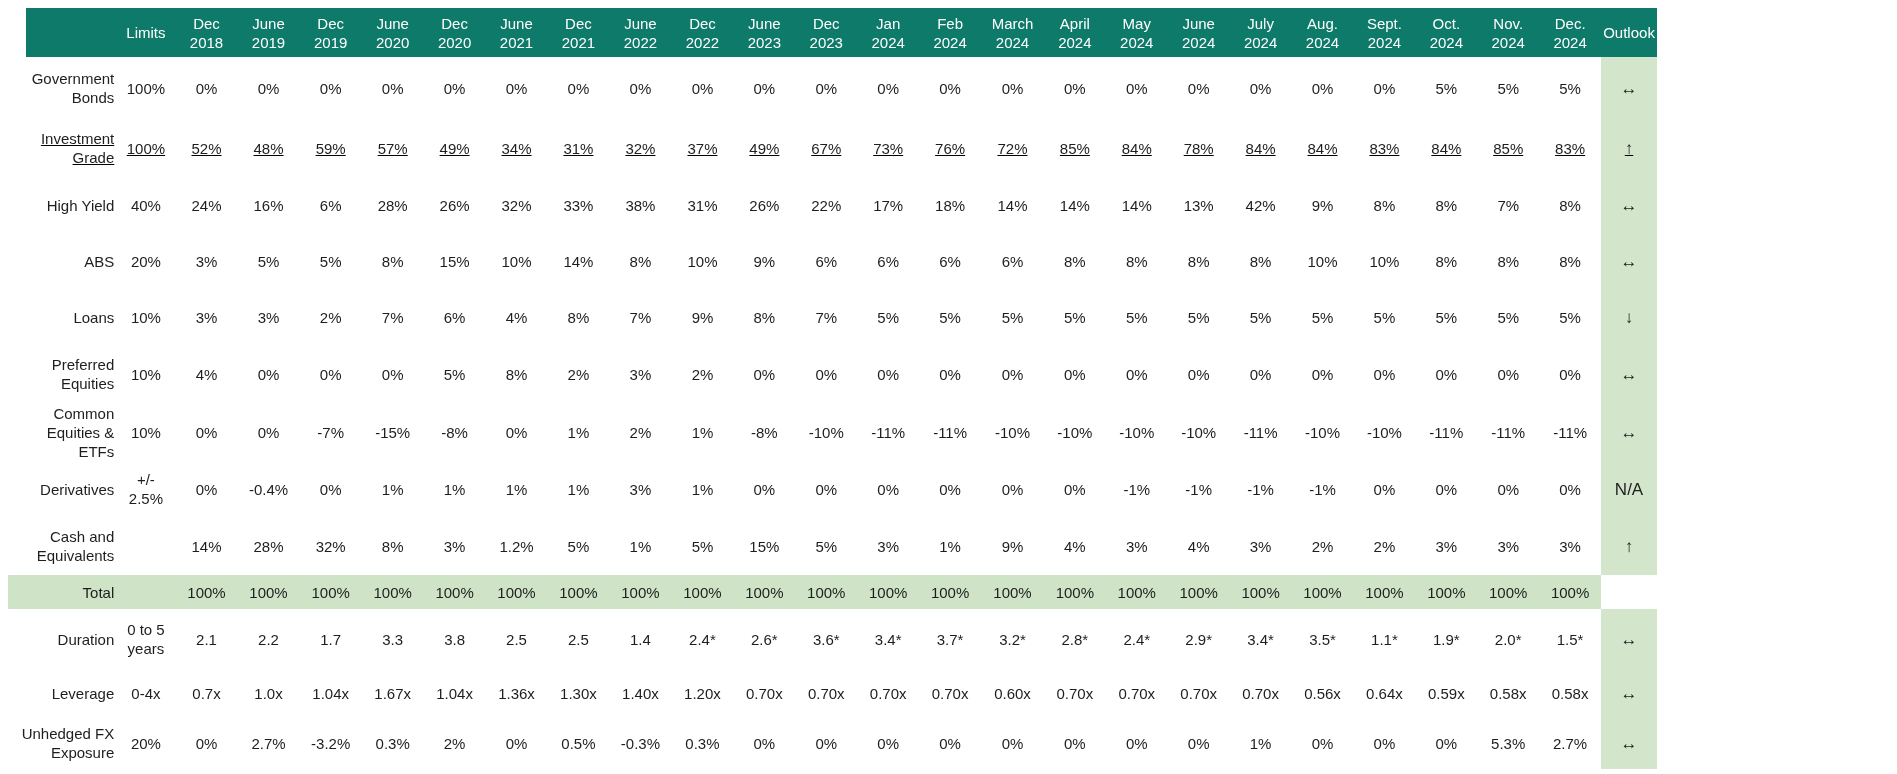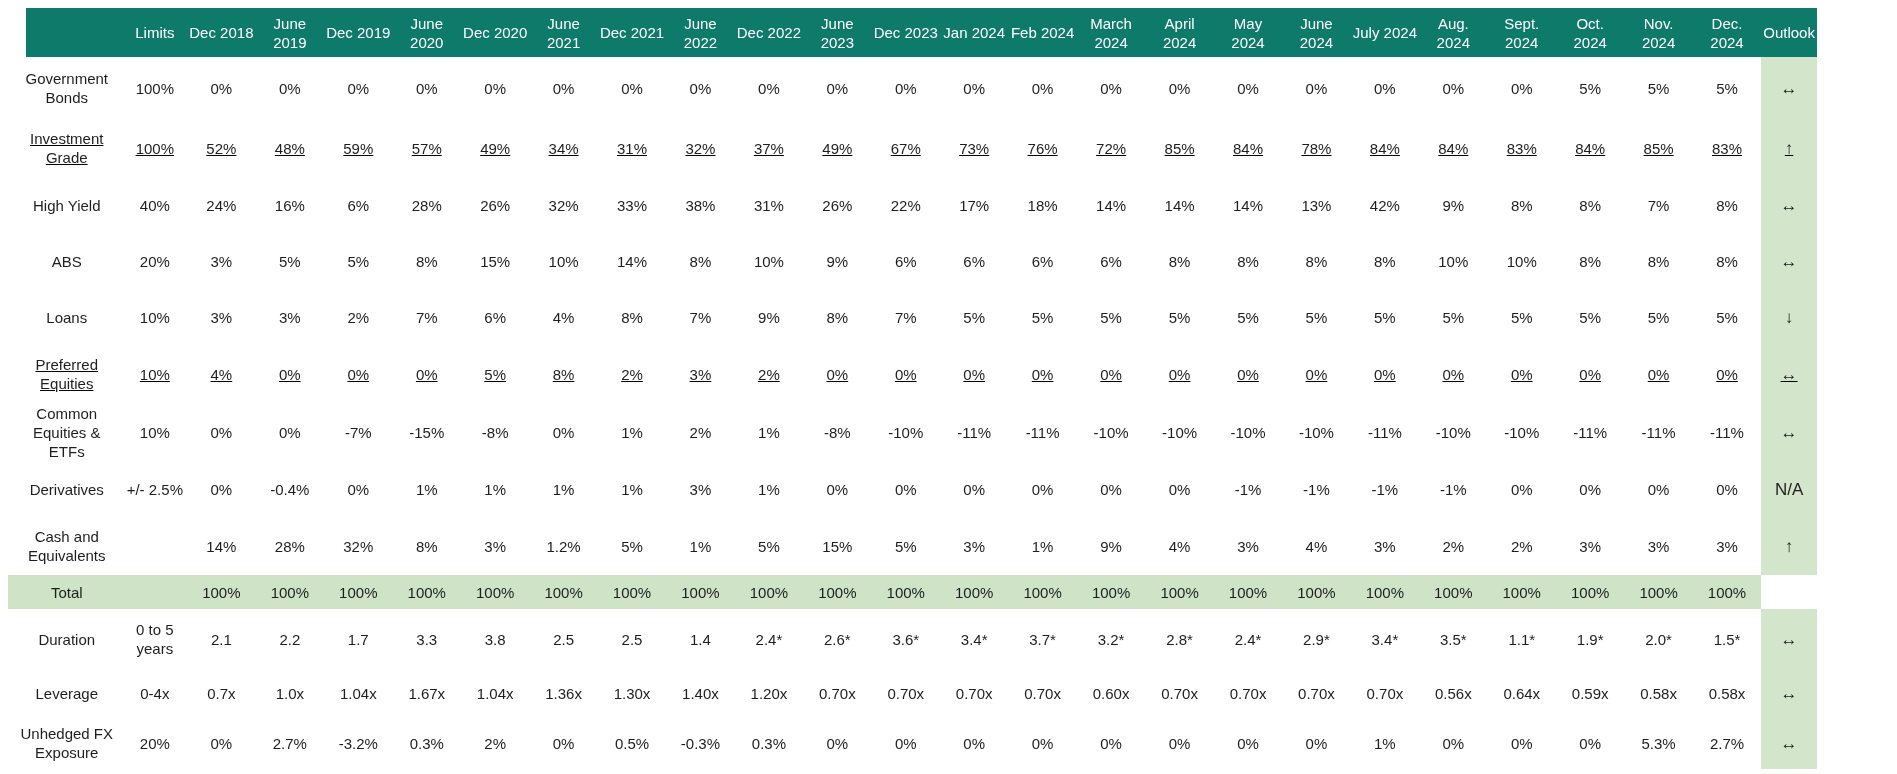--- a/index.html
+++ b/index.html
@@ -4,21 +4,21 @@
 <style>
   html, body { margin: 0; padding: 0; }
   body {
     width: 1897px; height: 774px;
     background: #ffffff;
     font-family: "Liberation Sans", "DejaVu Sans", sans-serif;
     overflow: hidden;
   }
   .page {
     position: relative;
-    width: 1817px; height: 774px;
+    width: 1657px; height: 774px;
     padding: 8px 0 0 8px;
     box-sizing: border-box;
   }
   table { border-collapse: collapse; table-layout: fixed; }
   th, td { padding: 0 2px; overflow: hidden; box-sizing: border-box; }
   thead th {
     height: 49px;
     background: var(--header-teal, #0E7A6A);
     color: var(--header-text, #ffffff);
     font-weight: 400;
@@ -31,21 +31,21 @@
     background: linear-gradient(to right, #ffffff 0, #ffffff 18px, var(--header-teal, #0E7A6A) 18px);
   }
   tbody td {
     font-size: 15px;
     line-height: 19px;
     color: var(--body-text, #1E1E1E);
     text-align: center;
     vertical-align: middle;
     background: #ffffff;
   }
-  td.row-label { text-align: center; padding-left: 5px; }
+  td.row-label { text-align: right; padding-left: 5px; }
   td.outlook-cell { background: var(--outlook-green, #D3E5CB); font-size: 17px; }
   tr.total-row td { background: var(--total-green, #CFE3C6); margin-top: 27px; }
   tr.total-row td.outlook-cell { background: #ffffff; }
 </style>
 </head>
 <body>
 
 <div class="page">
   <table>
     <colgroup id="cols">
@@ -240,21 +240,21 @@
           <td>5%</td>
           <td>5%</td>
           <td>5%</td>
           <td>5%</td>
           <td>5%</td>
           <td>5%</td>
           <td>5%</td>
           <td>5%</td>
           <td class="outlook-cell">↓</td>
         </tr>
-        <tr style="height: 58px; text-decoration: underline;">
+        <tr style="height: 58px;">
           <td class="row-label">Preferred Equities</td>
           <td>10%</td>
           <td>4%</td>
           <td>0%</td>
           <td>0%</td>
           <td>0%</td>
           <td>5%</td>
           <td>8%</td>
           <td>2%</td>
           <td>3%</td>

